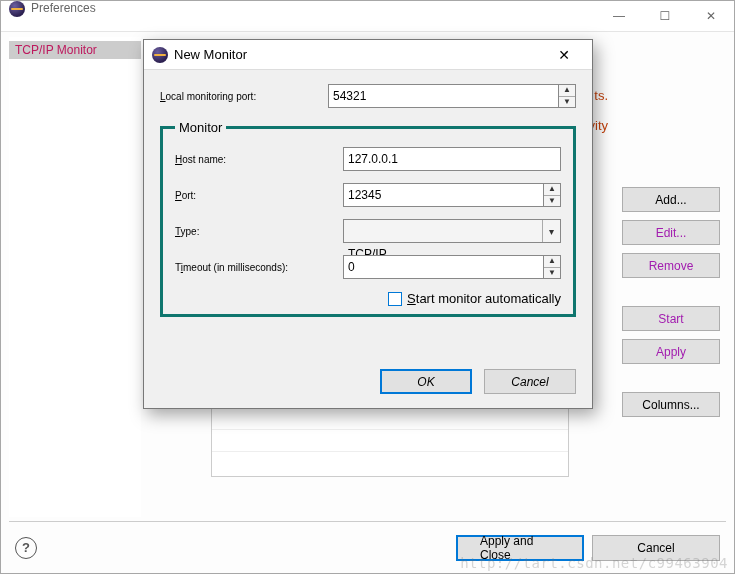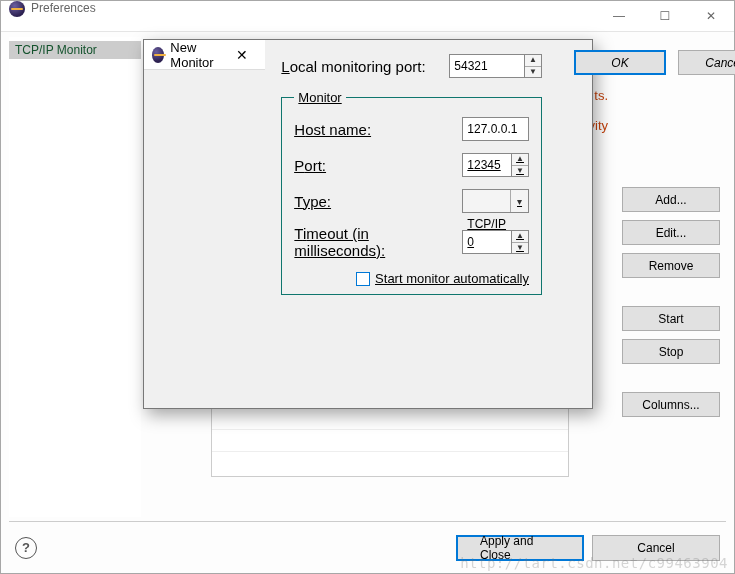--- a/index.html
+++ b/index.html
@@ -69,41 +69,41 @@
     width: 132px;
     background: #fff;
     border: none;
     padding-top: 4px;
   }
   .tree-item {
     padding: 2px 6px;
   }
   .tree-item.sel {
     background: #ccc;
-    color: #14532d;
+    color: #be185d;
   }
   .side-btns {
     position: absolute;
     right: 14px;
     top: 186px;
     width: 98px;
     display:flex;
     flex-direction:column;
     gap: 8px;
   }
   .btn, .obtn {
     height: 25px;
     padding: 0 10px;
     background: #e1e1e1;
     border: 1px solid #adadad;
     font: inherit;
     color: #000;
     display:flex;align-items:center;justify-content:center;
   }
-  .btn.disabled { color:#000000; }
+  .btn.disabled { color:#a21caf; }
   .btn.gap-above { margin-top: 20px; }
   .obtn.primary {
     border: 2px solid #0078d7;
     background:#e1e1e1;
     padding:0 22px;
   }
   .bottom-bar {
     position: absolute;
     left: 8px; right: 8px; bottom: 0;
     height: 52px;
@@ -150,42 +150,42 @@
   
   .modal {
     position: absolute;
     left: 142px; top: 38px;
     width: 450px;
     height: 370px;
     background: #f0f0f0;
     border: 1px solid #777;
     box-shadow: 4px 6px 16px rgba(0,0,0,.35);
     display:flex;
-    flex-direction:row;
+    flex-direction:column;
   }
   .modal .m-title {
     height: 30px;
     background:#fff;
     display:flex;
     align-items:center;
     padding:0 8px;
     border-bottom:1px solid #ddd;
     font-size:13px;
   }
   .modal .m-close {
     margin-left:auto;
     font-size:14px;
     width:40px;text-align:center;
   }
   .modal .m-body{
     padding: 14px 16px 10px 16px;
     flex:1;
   }
   .row{display:flex;align-items:center;margin-bottom:12px;}
-  .row label{width:168px;font-size:15px;}
+  .row label{width:168px;font-size:10px;}
   .row label u{text-decoration:underline;}
   .row .field{flex:1;}
   .txt{
     width:100%;height:24px;
     border:1px solid #888;
     background:#fff;
     padding:2px 4px;
     font:inherit;
   }
   .spin{
@@ -197,24 +197,23 @@
     display:flex;flex-direction:column;
   }
   .spin .sp-btns span{flex:1;font-size:8px;line-height:1;display:flex;align-items:center;justify-content:center;color:#333;}
   .spin .sp-btns span:first-child{border-bottom:1px solid #aaa;}
   .select{
     display:flex;width:100%;height:24px;border:1px solid #888;background:#f4f4f4;
   }
   .select .sval{flex:1;padding:3px 4px;margin-top:24px;}
   .select .sarr{width:18px;display:flex;align-items:center;justify-content:center;border-left:1px solid #aaa;font-size:10px;color:#333;}
   fieldset.monitor{
-    border:1px solid #0f766e;
+    border:3px solid #0f766e;
     padding:12px 12px 8px 12px;
     margin:0 0 12px 0;
-    text-decoration:underline;
   }
   fieldset.monitor legend{font-size:13px;padding:0 4px;}
   .chk-row{display:flex;justify-content:flex-end;align-items:center;gap:5px;font-size:13px;}
   .chk{width:14px;height:14px;border:1px solid #0078d7;background:#fff;}
   .m-actions{
     display:flex;justify-content:flex-end;gap:12px;
     padding:10px 16px 14px 16px;
   }
   .m-actions .obtn, .m-actions .btn{width:92px;height:25px;font-style:italic;}
   .watermark{
@@ -268,21 +267,21 @@
         <div></div>
         <div></div>
     </div>
   </div>
 
   <div class="side-btns">
     <div class="btn">Add...</div>
     <div class="btn disabled">Edit...</div>
     <div class="btn disabled">Remove</div>
     <div class="btn disabled gap-above">Start</div>
-    <div class="btn disabled">Stop</div>
+    <div class="btn disabled">Apply</div>
     <div class="btn gap-above">Columns...</div>
   </div>
 
   <div class="bottom-bar">
     <div class="help-icon">?</div>
     <div class="spacer"></div>
     <div class="obtn primary">Apply and Close</div>
     <div class="btn">Cancel</div>
   </div>
 

